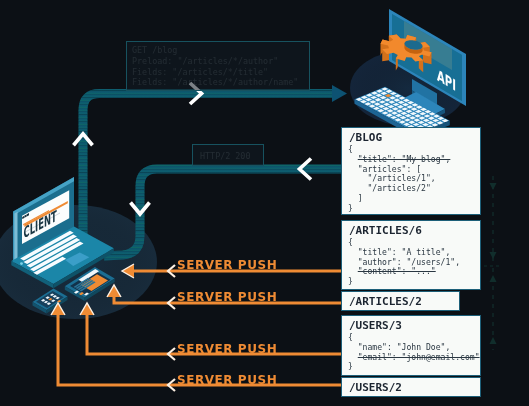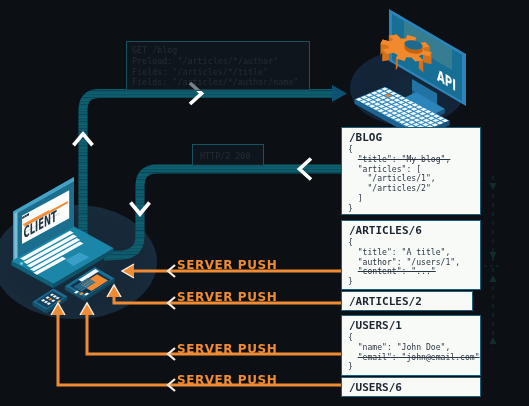--- a/index.html
+++ b/index.html
@@ -234,31 +234,31 @@
   <div class="panel" style="left:341px;top:127px;width:140px;height:88px;">
     <div class="ptitle">/BLOG</div>
     <div class="pcode" style="top:17px;"><div>{</div><div><span>  </span><span class="strike">"title": "My blog",</span></div><div>  "articles": [</div><div>    "/articles/1",</div><div>    "/articles/2"</div><div>  ]</div><div>}</div></div>
   </div>
 
   <div class="panel" style="left:341px;top:220px;width:140px;height:70px;">
     <div class="ptitle">/ARTICLES/6</div>
     <div class="pcode" style="top:17px;"><div>{</div><div>  "title": "A title",</div><div>  "author": "/users/1",</div><div><span>  </span><span class="strike">"content": "..."</span></div><div>}</div></div>
   </div>
 
-  <div class="panel" style="left:341px;top:291px;width:132px;height:20px;text-decoration:underline;">
+  <div class="panel" style="left:341px;top:291px;width:119px;height:20px;text-decoration:underline;">
     <div class="ptitle">/ARTICLES/2</div>
   </div>
 
   <div class="panel" style="left:341px;top:315px;width:140px;height:61px;">
-    <div class="ptitle">/USERS/1</div>
+    <div class="ptitle">/USERS/3</div>
     <div class="pcode" style="top:17px;"><div>{</div><div>  "name": "John Doe",</div><div><span>  </span><span class="strike">"email": "john@email.com"</span></div><div>}</div></div>
   </div>
 
   <div class="panel" style="left:341px;top:377px;width:140px;height:20px;">
-    <div class="ptitle">/USERS/6</div>
+    <div class="ptitle">/USERS/2</div>
   </div>
 
   <div class="reqbox" style="left:126px;top:41px;width:184px;height:50px;">
     <div class="reqtext" style="left:5px;top:3px;"><div>GET /blog</div><div>Preload: "/articles/*/author"</div><div>Fields: "/articles/*/title"</div><div>Fields: "/articles/*/author/name"</div></div>
   </div>
 
   <div class="reqbox" style="left:192px;top:144px;width:72px;height:22px;">
     <div class="reqtext" style="left:7px;top:6px;">HTTP/2 200</div>
   </div>
 

